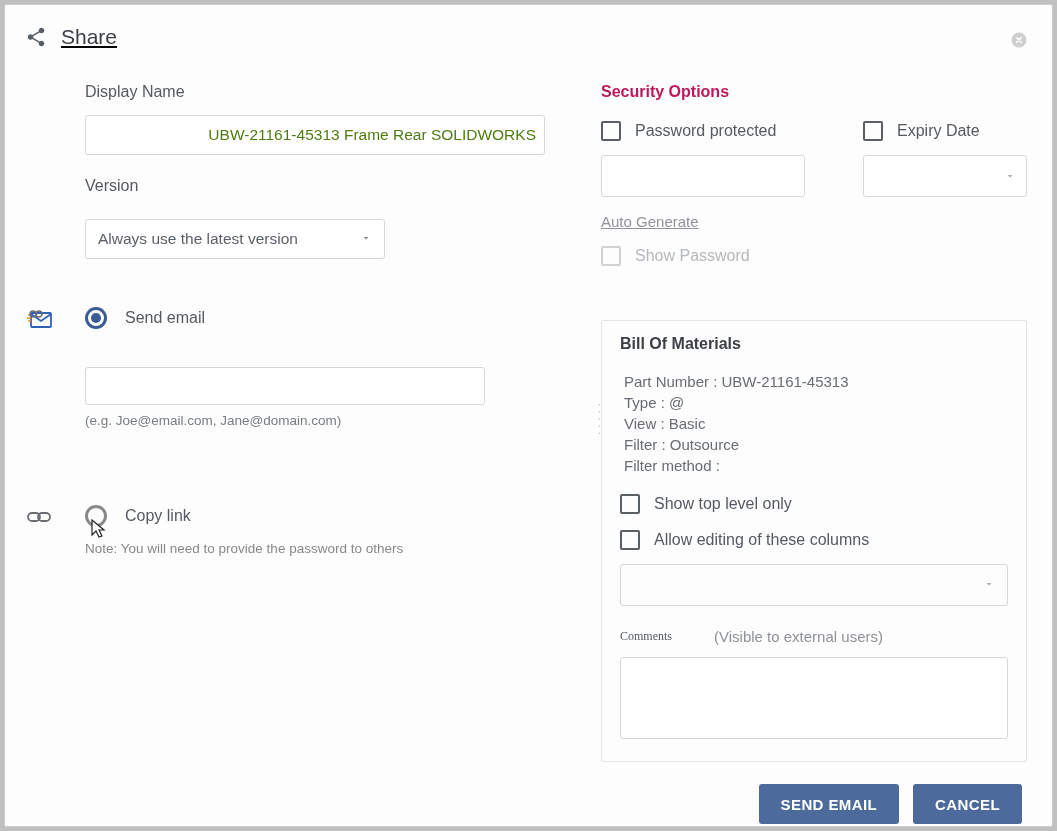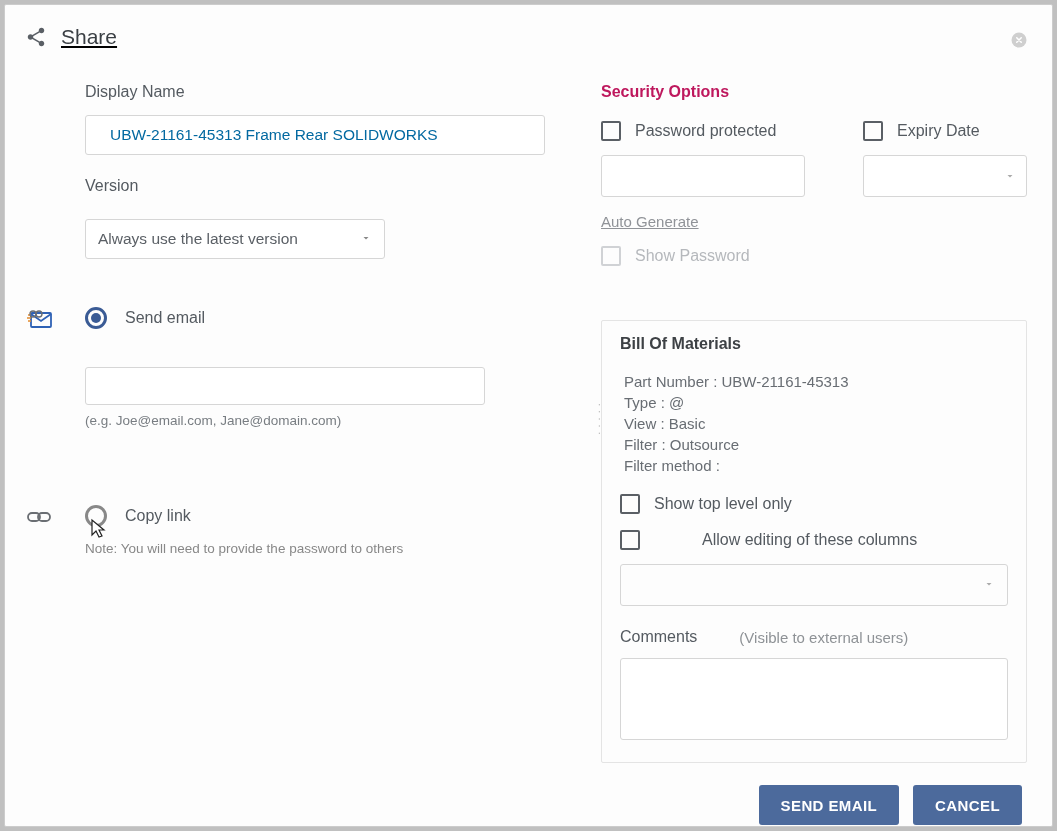--- a/index.html
+++ b/index.html
@@ -31,24 +31,25 @@
       line-height: 3px;
       letter-spacing: 0.5px;
       writing-mode: vertical-rl;
     }
     .label { font-size: 16px; color: #545a60; margin-bottom: 14px; }
     .text-input {
       width: 100%;
       height: 40px;
       border: 1px solid #d6d6d6;
       border-radius: 3px;
-      padding: 0 24px;
+      padding: 0 8px;
       font-size: 15.5px;
-      color: #0369a1;
+      color: #4d7c0f;
       background: #fff;
+      text-align: right;
     }
     .text-input.narrow { height: 38px; }
     .w460 { width: 460px; }
     .mb22 { margin-bottom: 22px; }
     .select {
       width: 300px; height: 40px;
       border: 1px solid #d6d6d6; border-radius: 3px;
       padding: 0 12px; font-size: 15.5px; color: #5b6066;
       display: flex; align-items: center; justify-content: space-between;
       cursor: pointer; background: #fff; margin-top: 24px;
@@ -94,21 +95,21 @@
     }
     .bom-title { font-size: 16px; font-weight: 700; color: #3d4145; margin-bottom: 18px; }
     .bom-meta { padding-left: 4px; margin-bottom: 16px; }
     .bom-meta div { font-size: 15px; color: #686d73; line-height: 21px; }
     .wide-select {
       width: 100%; height: 42px; border: 1px solid #d6d6d6; border-radius: 3px;
       display: flex; align-items: center; justify-content: flex-end;
       padding: 0 12px; margin-top: 8px; cursor: pointer;
     }
     .comments-row { display: flex; align-items: center; margin-top: 22px; }
-    .comments-label { font-size: 16px; color: #545a60; margin-right: 42px; }
+    .comments-label { font-size: 12px; color: #545a60; margin-right: 42px; font-family: Liberation Serif, serif; }
     .visible-note { font-size: 15px; color: #8e9296; }
     .textarea { width: 100%; height: 82px; resize: none; margin-top: 12px; border: 1px solid #d6d6d6; border-radius: 3px; padding: 8px; font-size: 15px; }
     .footer { display: flex; justify-content: flex-end; gap: 14px; margin-top: 22px; padding-right: 10px; }
     .btn {
       height: 40px; padding: 0 22px; background: #4c6a9c; color: #fff;
       border: none; border-radius: 3px; font-size: 15px; font-weight: 700;
       letter-spacing: 0.4px; cursor: pointer;
     }
   </style>
 </head>
@@ -218,21 +219,21 @@
           <div>Part Number : UBW-21161-45313</div>
           <div>Type : @</div>
           <div>View : Basic</div>
           <div>Filter : Outsource</div>
           <div>Filter method :</div>
         </div>
         <div class="chk-line">
           <span class="checkbox"></span>
           <span class="chk-label">Show top level only</span>
         </div>
-        <div class="chk-line" style="margin-top:10px;gap:48px;">
+        <div class="chk-line" style="margin-top:10px;">
           <span class="checkbox"></span>
           <span class="chk-label">Allow editing of these columns</span>
         </div>
         <div class="wide-select">
           <span class="chev">
             <svg width="12" height="12" viewBox="0 0 24 24">
                 <path d="M7 10l5 5 5-5z" fill="#aaa"></path>
               </svg>
           </span>
         </div>

